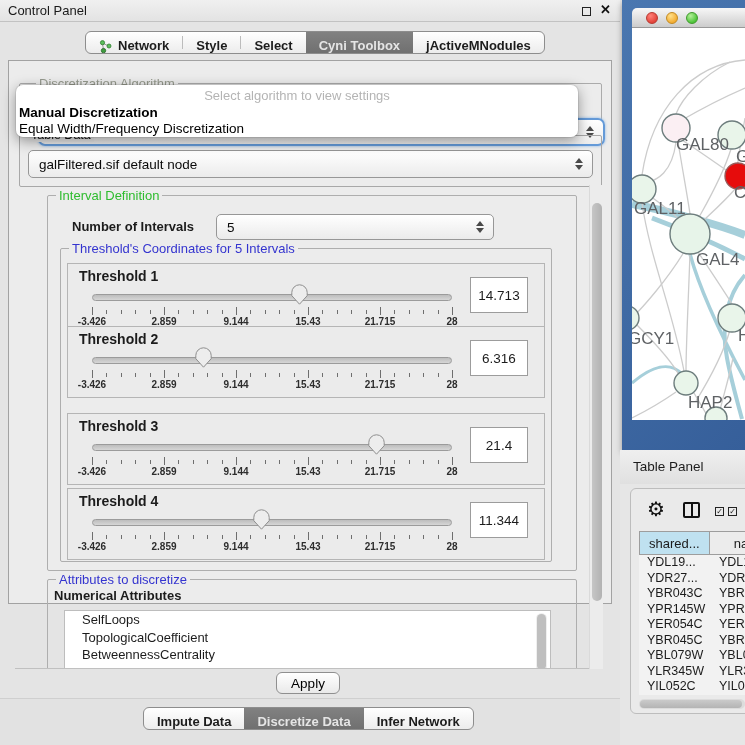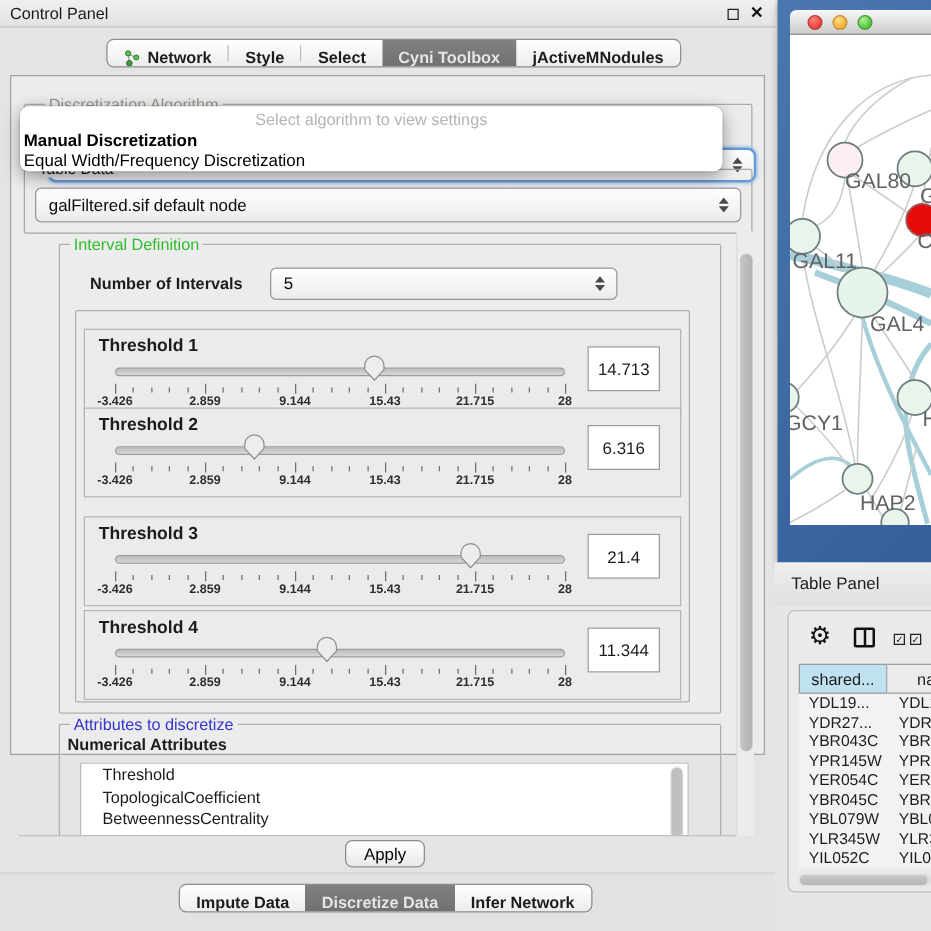--- a/index.html
+++ b/index.html
@@ -190,20 +190,21 @@
         <span class="noi-label">Number of Intervals</span>
         <div class="combo noi-combo">
           <span class="combo-text">5</span>
           <span class="spinner">
               <i class="up"></i>
               <i class="dn"></i>
             </span>
         </div>
 
         <div class="tg">
+          <span class="legend blue">Threshold's Coordinates for 5 Intervals</span>
 
           <div class="th-panel" style="top:14px;">
             <span class="th-label">Threshold 1</span>
             <div class="track-wrap">
                 <div class="sl-track"></div>
               <svg class="sl-thumb" width="17" height="21" viewBox="0 0 17 21" style="left: calc(57.7197% - 8.5px);">
                   <path d="M8.5,0.8 a7.7,7.7 0 0 1 7.7,7.7 v3.2 l-7.7,8.5 -7.7,-8.5 v-3.2 a7.7,7.7 0 0 1 7.7,-7.7 z" fill="#ededed" stroke="#8e8e8e"></path>
                 </svg>
             </div>
             <div class="ticks">
@@ -386,21 +387,21 @@
             <div class="val-box">11.344</div>
           </div>
         </div>
       </div>
 
       <div class="group ag">
         <span class="legend blue">Attributes to discretize</span>
         <span class="attr-sub">Numerical Attributes</span>
         <div class="attr-list">
 
-        <div class="attr-item">Threshold</div>
+        <div class="attr-item">SelfLoops</div>
             <div class="attr-item">TopologicalCoefficient</div>
             <div class="attr-item">BetweennessCentrality</div>
             <div class="attr-vscroll">
               <div class="vthumb"></div>
             </div>
           </div>
       </div>
     </div>
 
     <div class="main-vscroll">

